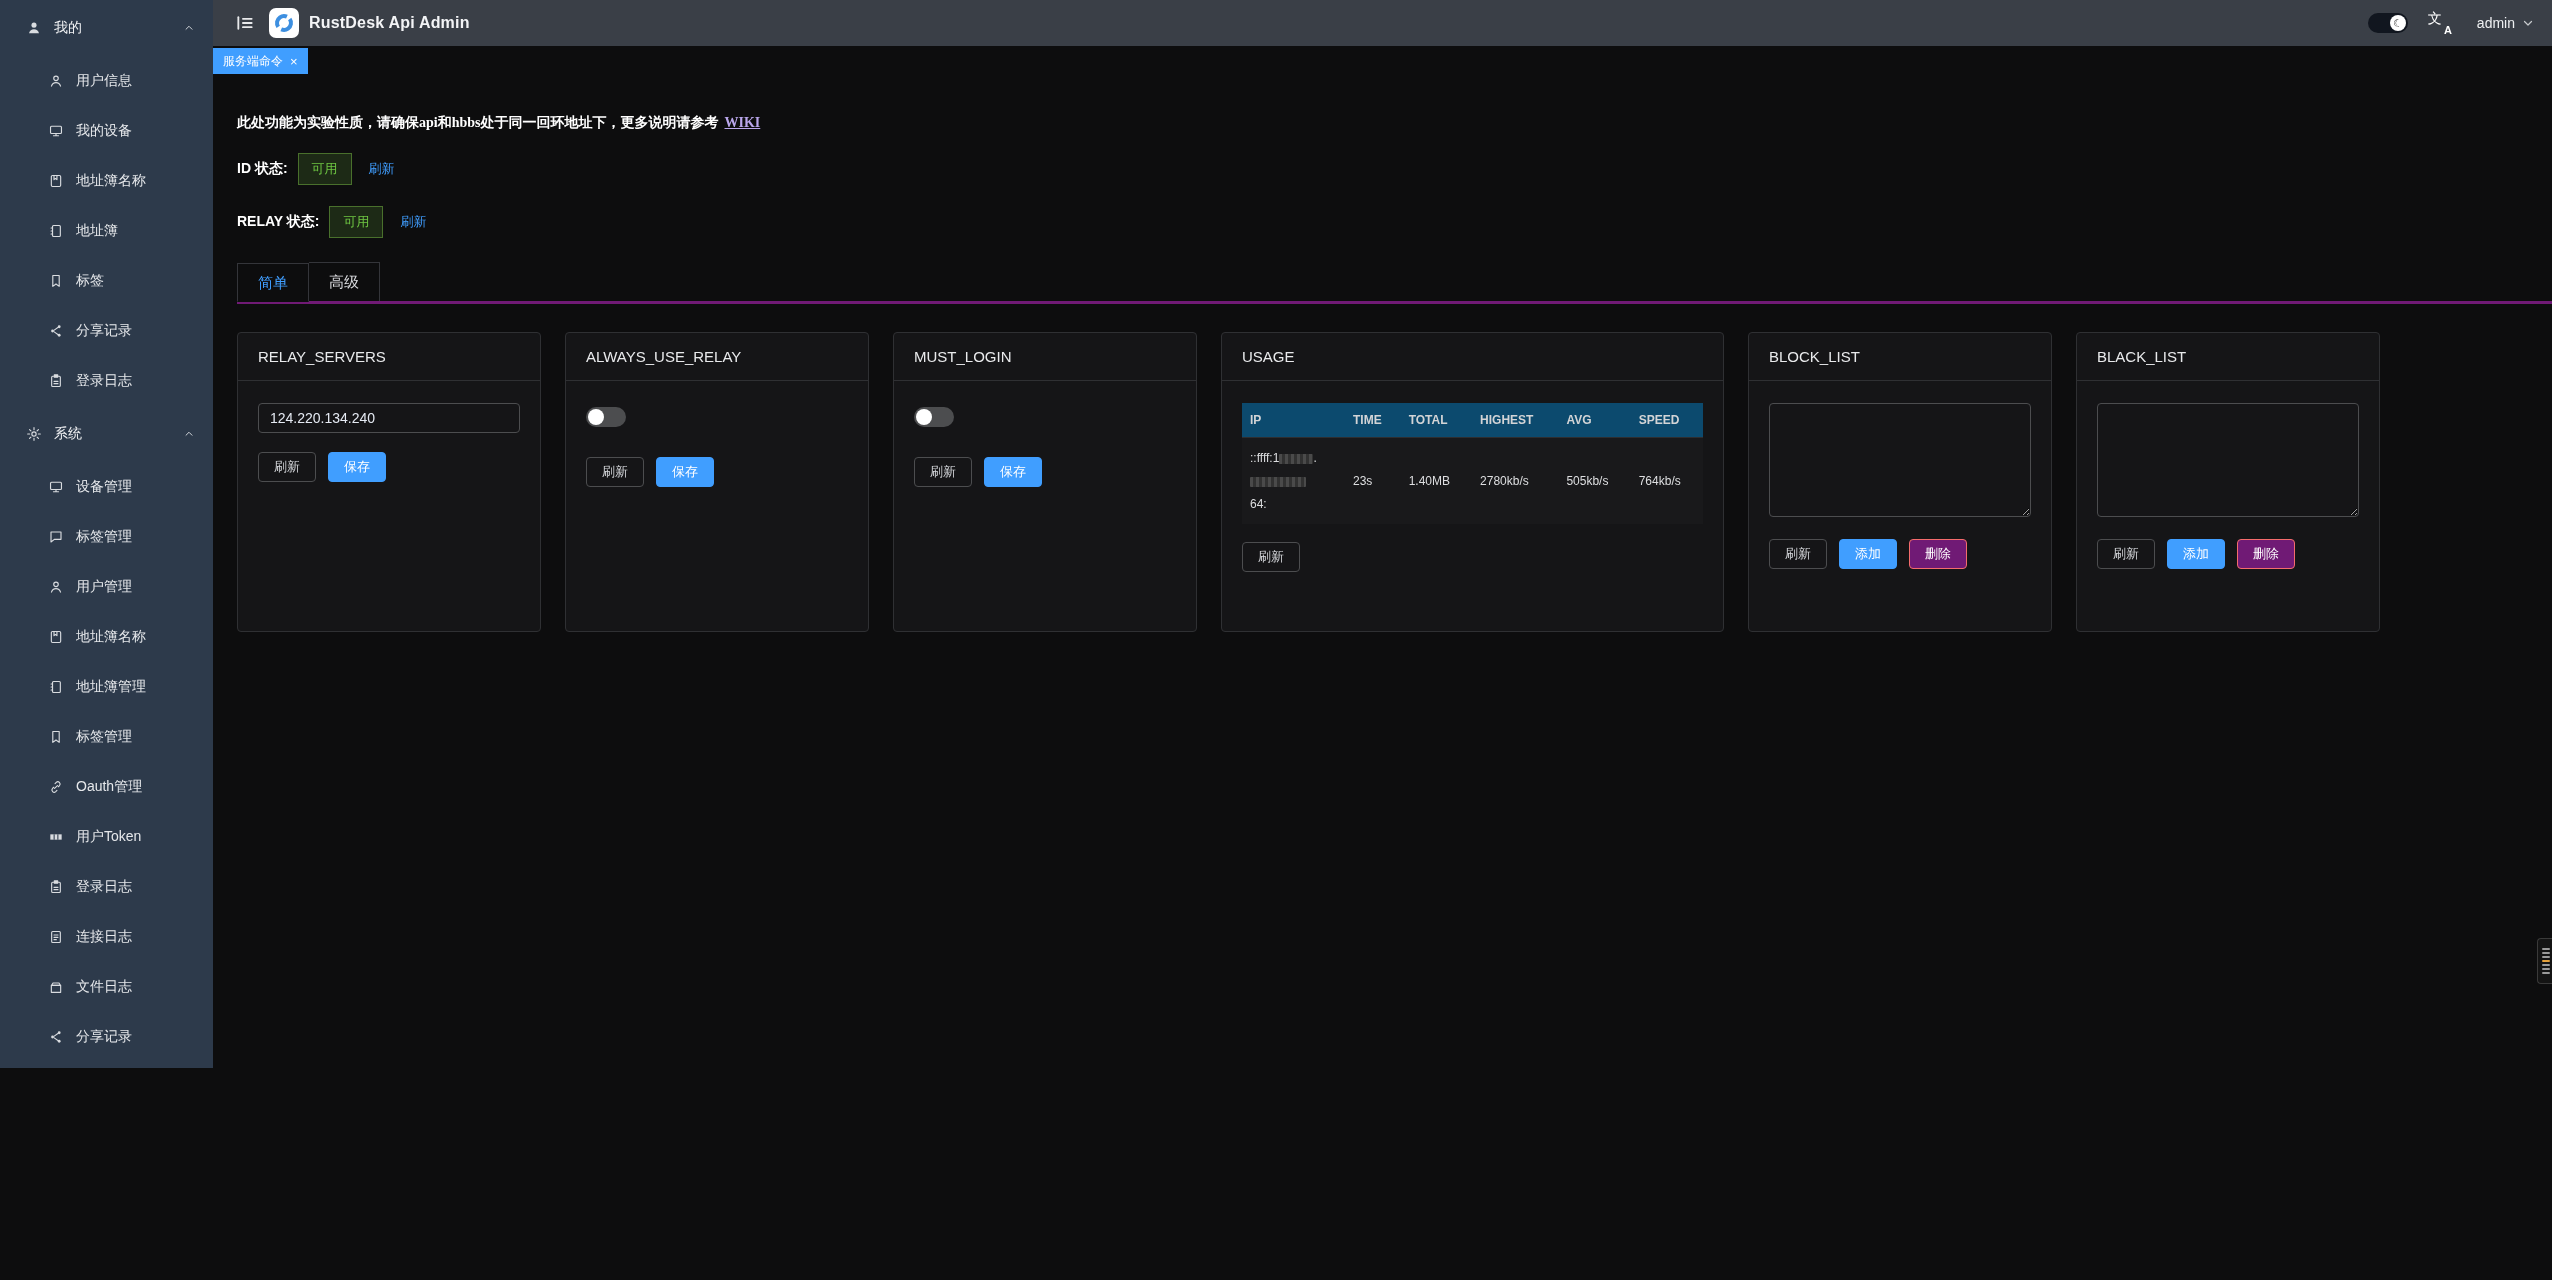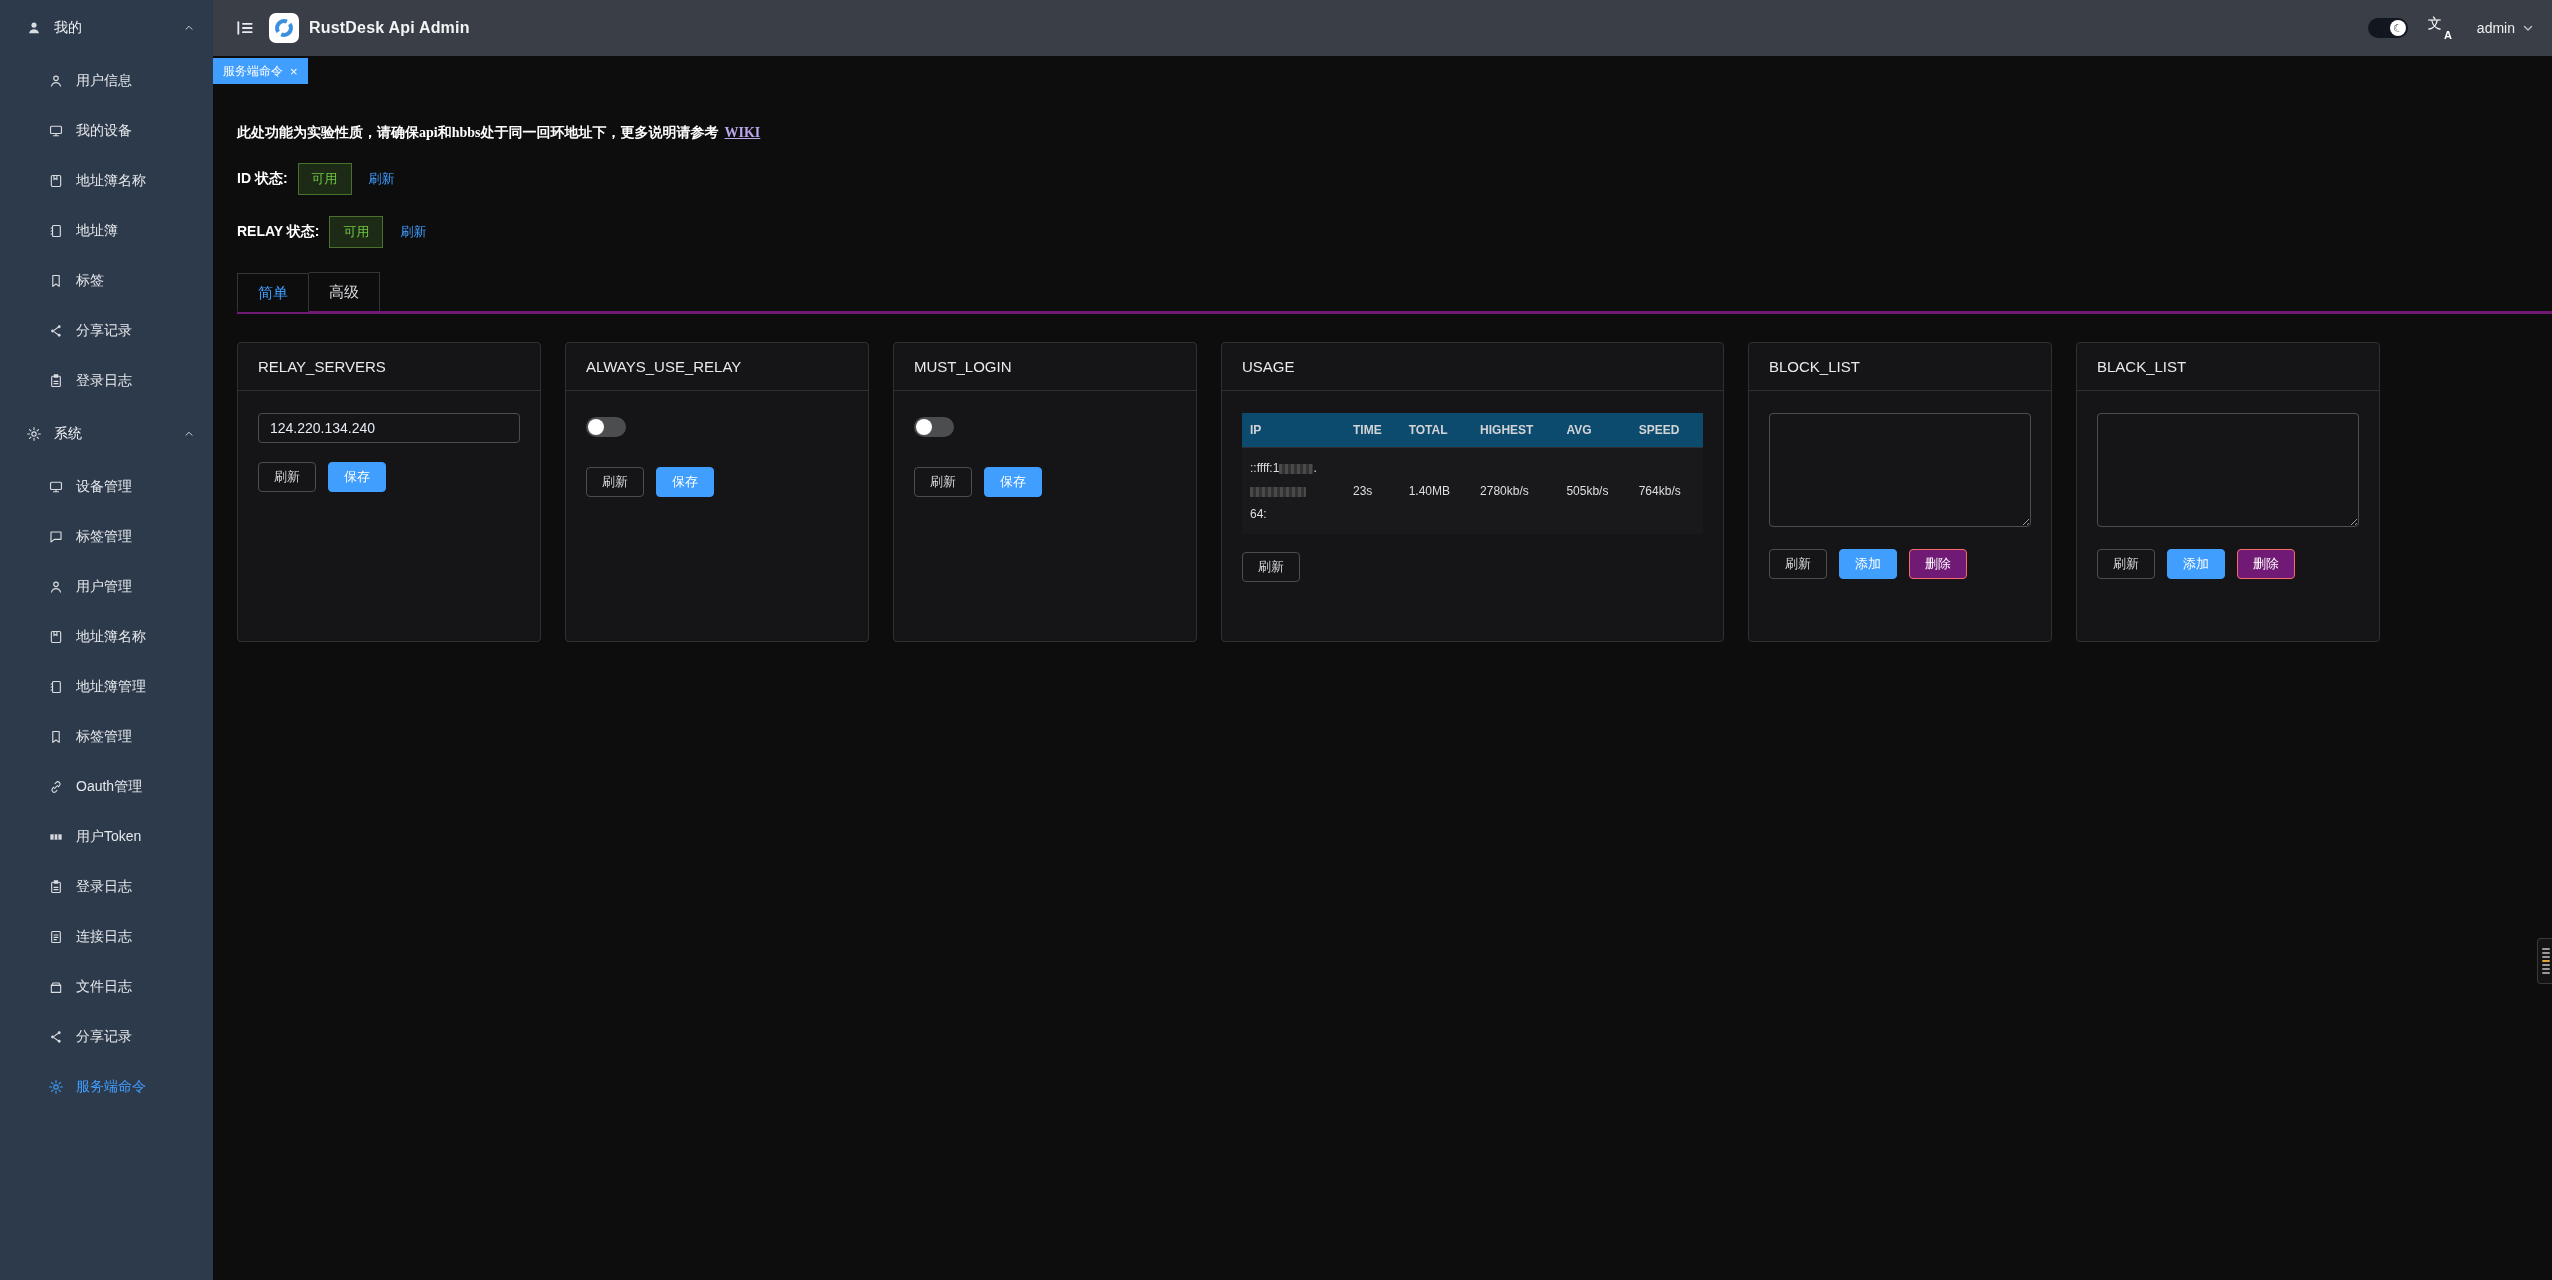--- a/index.html
+++ b/index.html
@@ -5,37 +5,37 @@
   * { box-sizing: border-box; }
   html,body { margin:0; padding:0; }
   body {
     width:2552px; height:1280px; overflow:hidden;
     background:#0d0d0e; color:#e8eaed;
     font-family:"Liberation Sans","DejaVu Sans",sans-serif;
   }
   .app { display:flex; width:2552px; height:1280px; }
 
   
-  .sidebar { width:213px; flex:none; background:#2d3a4b; height:1280px; overflow:hidden; }
+  .sidebar { width:213px; flex:none; background:#2d3a4b; height:1068px; overflow:hidden; }
   .nav-group-head {
     display:flex; align-items:center; height:56px; padding:0 18px 0 26px;
     font-size:14px; color:#f1f2f4; cursor:pointer;
   }
   .nav-item {
     display:flex; align-items:center; height:50px; padding-left:48px;
     font-size:14px; color:#e6e8eb; cursor:pointer; white-space:nowrap;
   }
   .nav-item .icon, .nav-group-head .icon { width:16px; height:16px; margin-right:12px; flex:none; color:#d9dce0; }
   .nav-item.active, .nav-item.active .icon { color:#409eff; }
   .chevron { width:12px; height:12px; margin-left:auto; color:#cfd3d8; }
 
   
   .main { flex:1; display:flex; flex-direction:column; min-width:0; }
   .navbar {
-    height:56px; flex:none; background:#3a3f47; display:flex; align-items:center;
+    height:46px; flex:none; background:#3a3f47; display:flex; align-items:center;
     padding:0 18px 0 22px;
   }
   .fold { width:20px; height:20px; color:#e9eaec; cursor:pointer; }
   .fold svg { width:20px; height:20px; display:block; }
   .logo {
     width:30px; height:30px; border-radius:7px; background:#ffffff; margin-left:14px;
     display:flex; align-items:center; justify-content:center; flex:none;
   }
   .logo svg { width:24px; height:24px; display:block; }
   .app-title { margin-left:10px; font-size:16px; font-weight:700; color:#f3f4f6; letter-spacing:.2px; }

